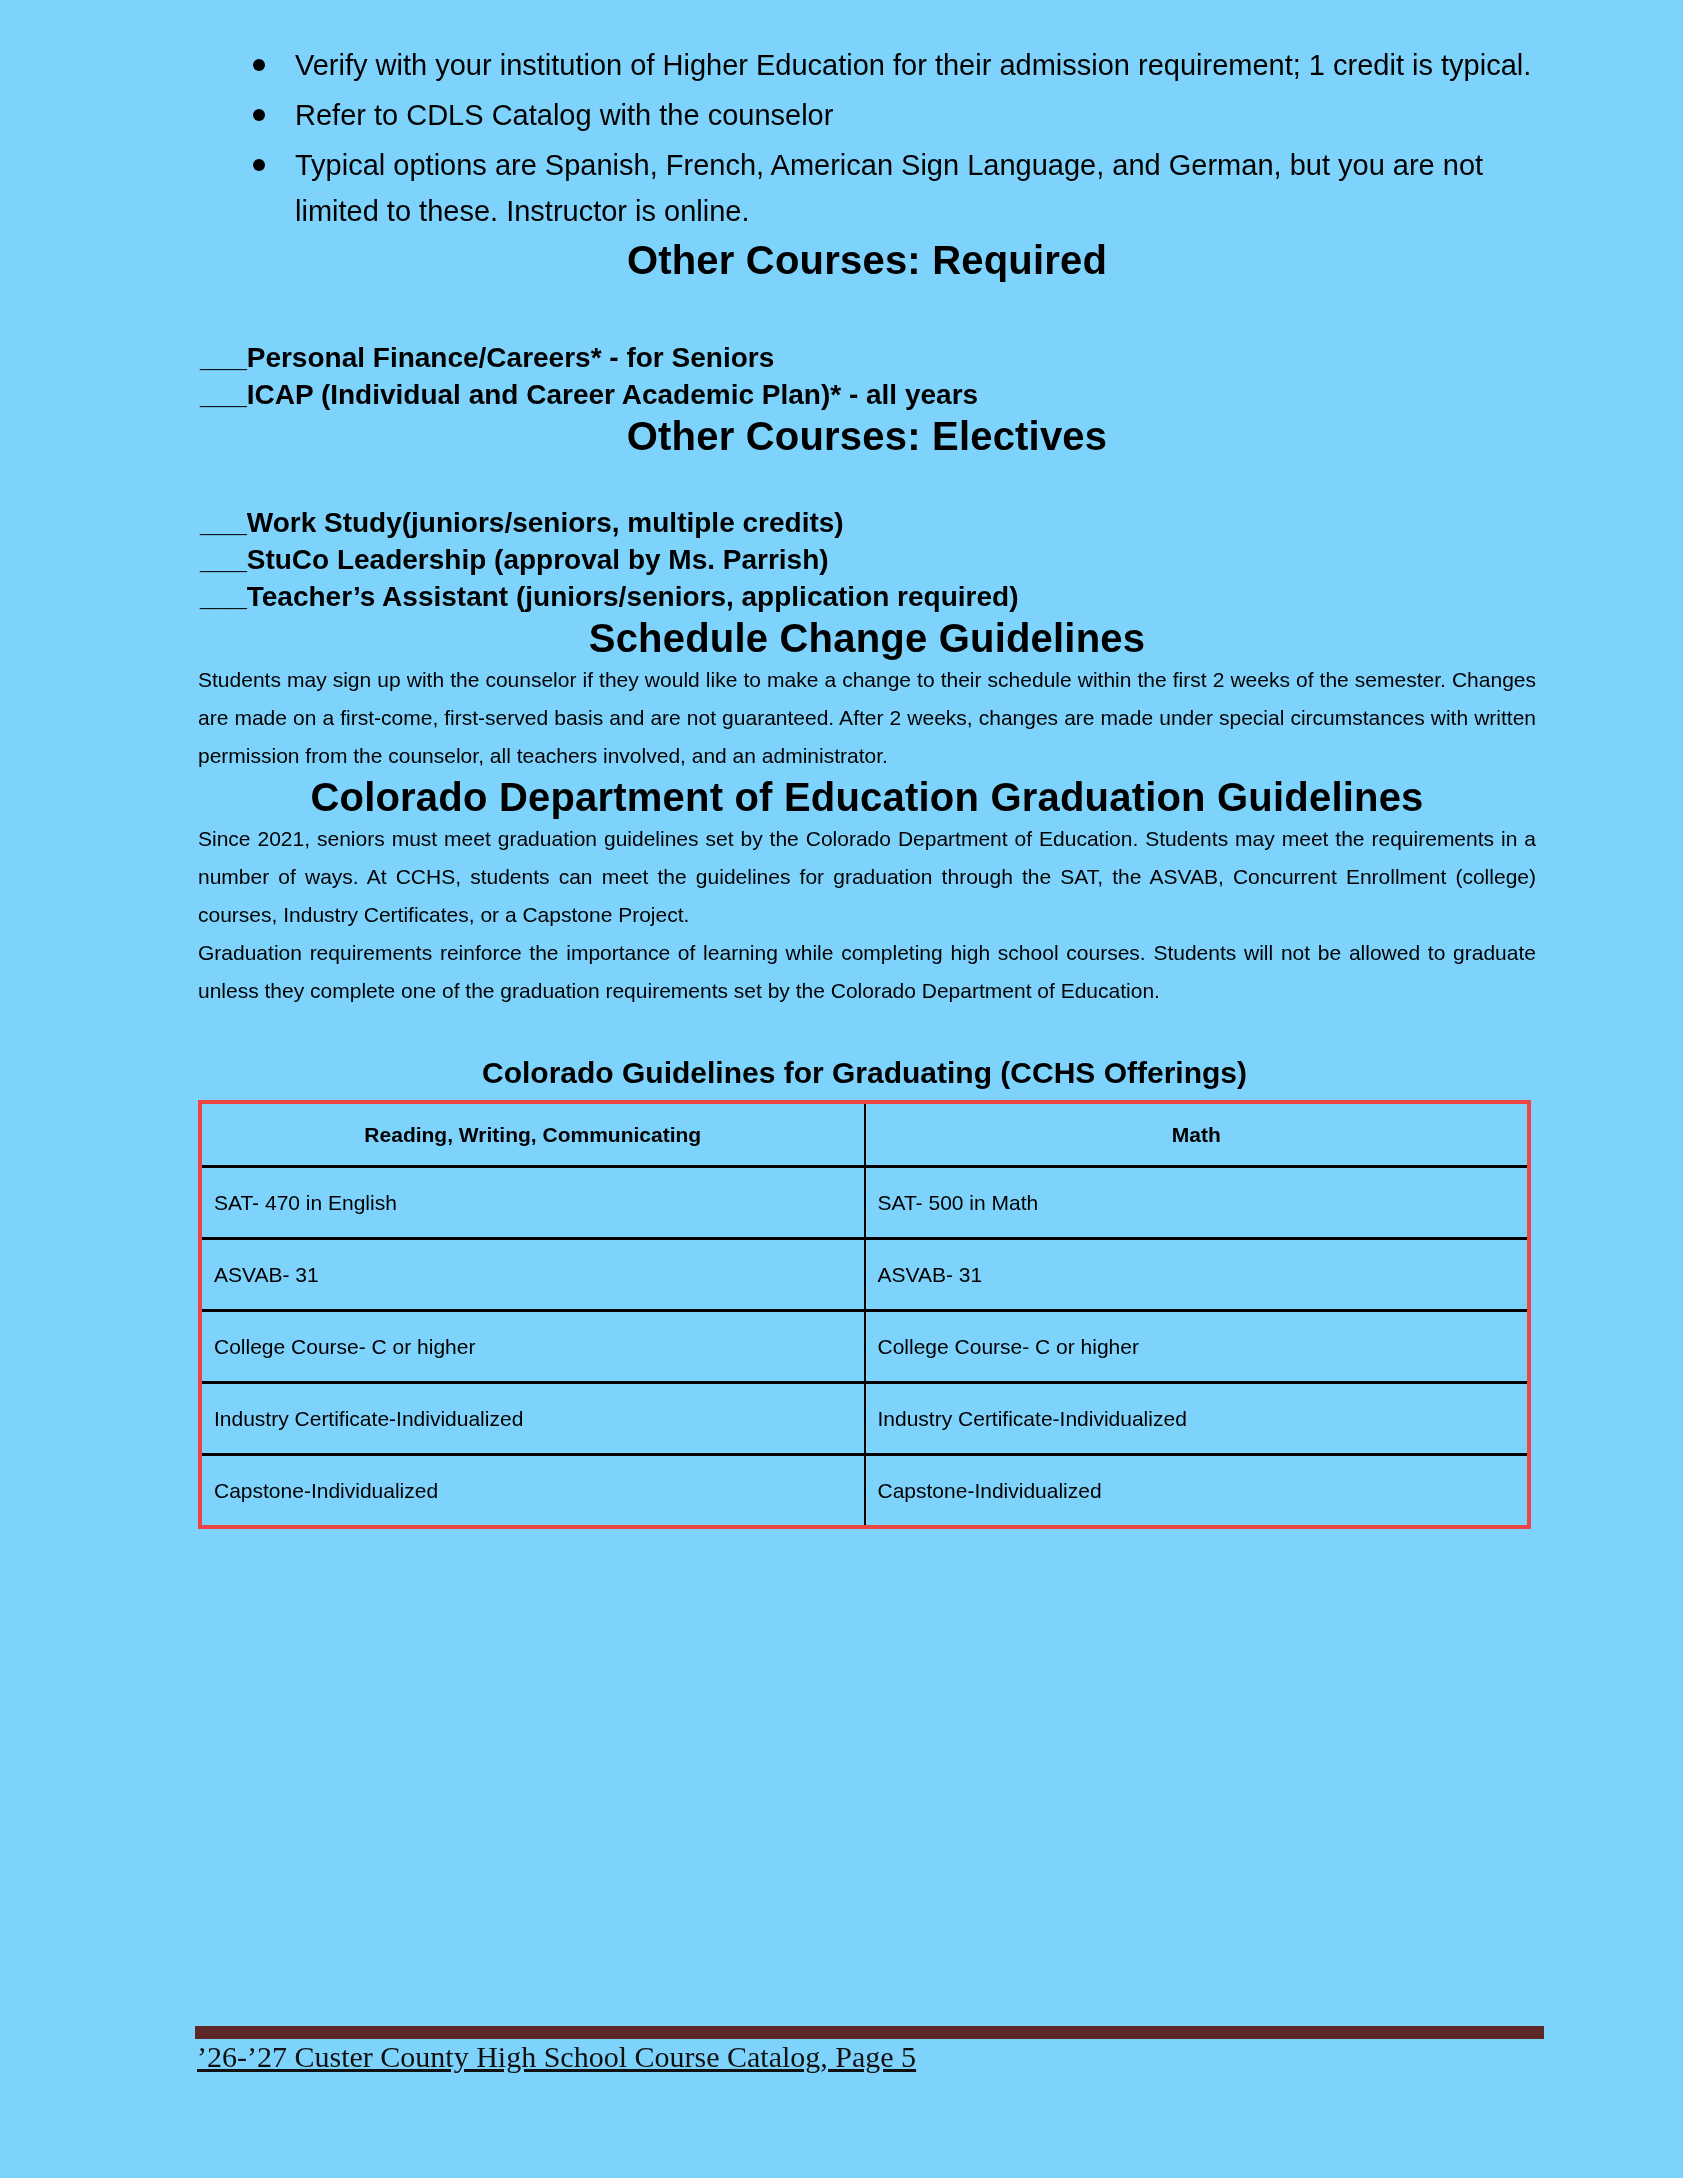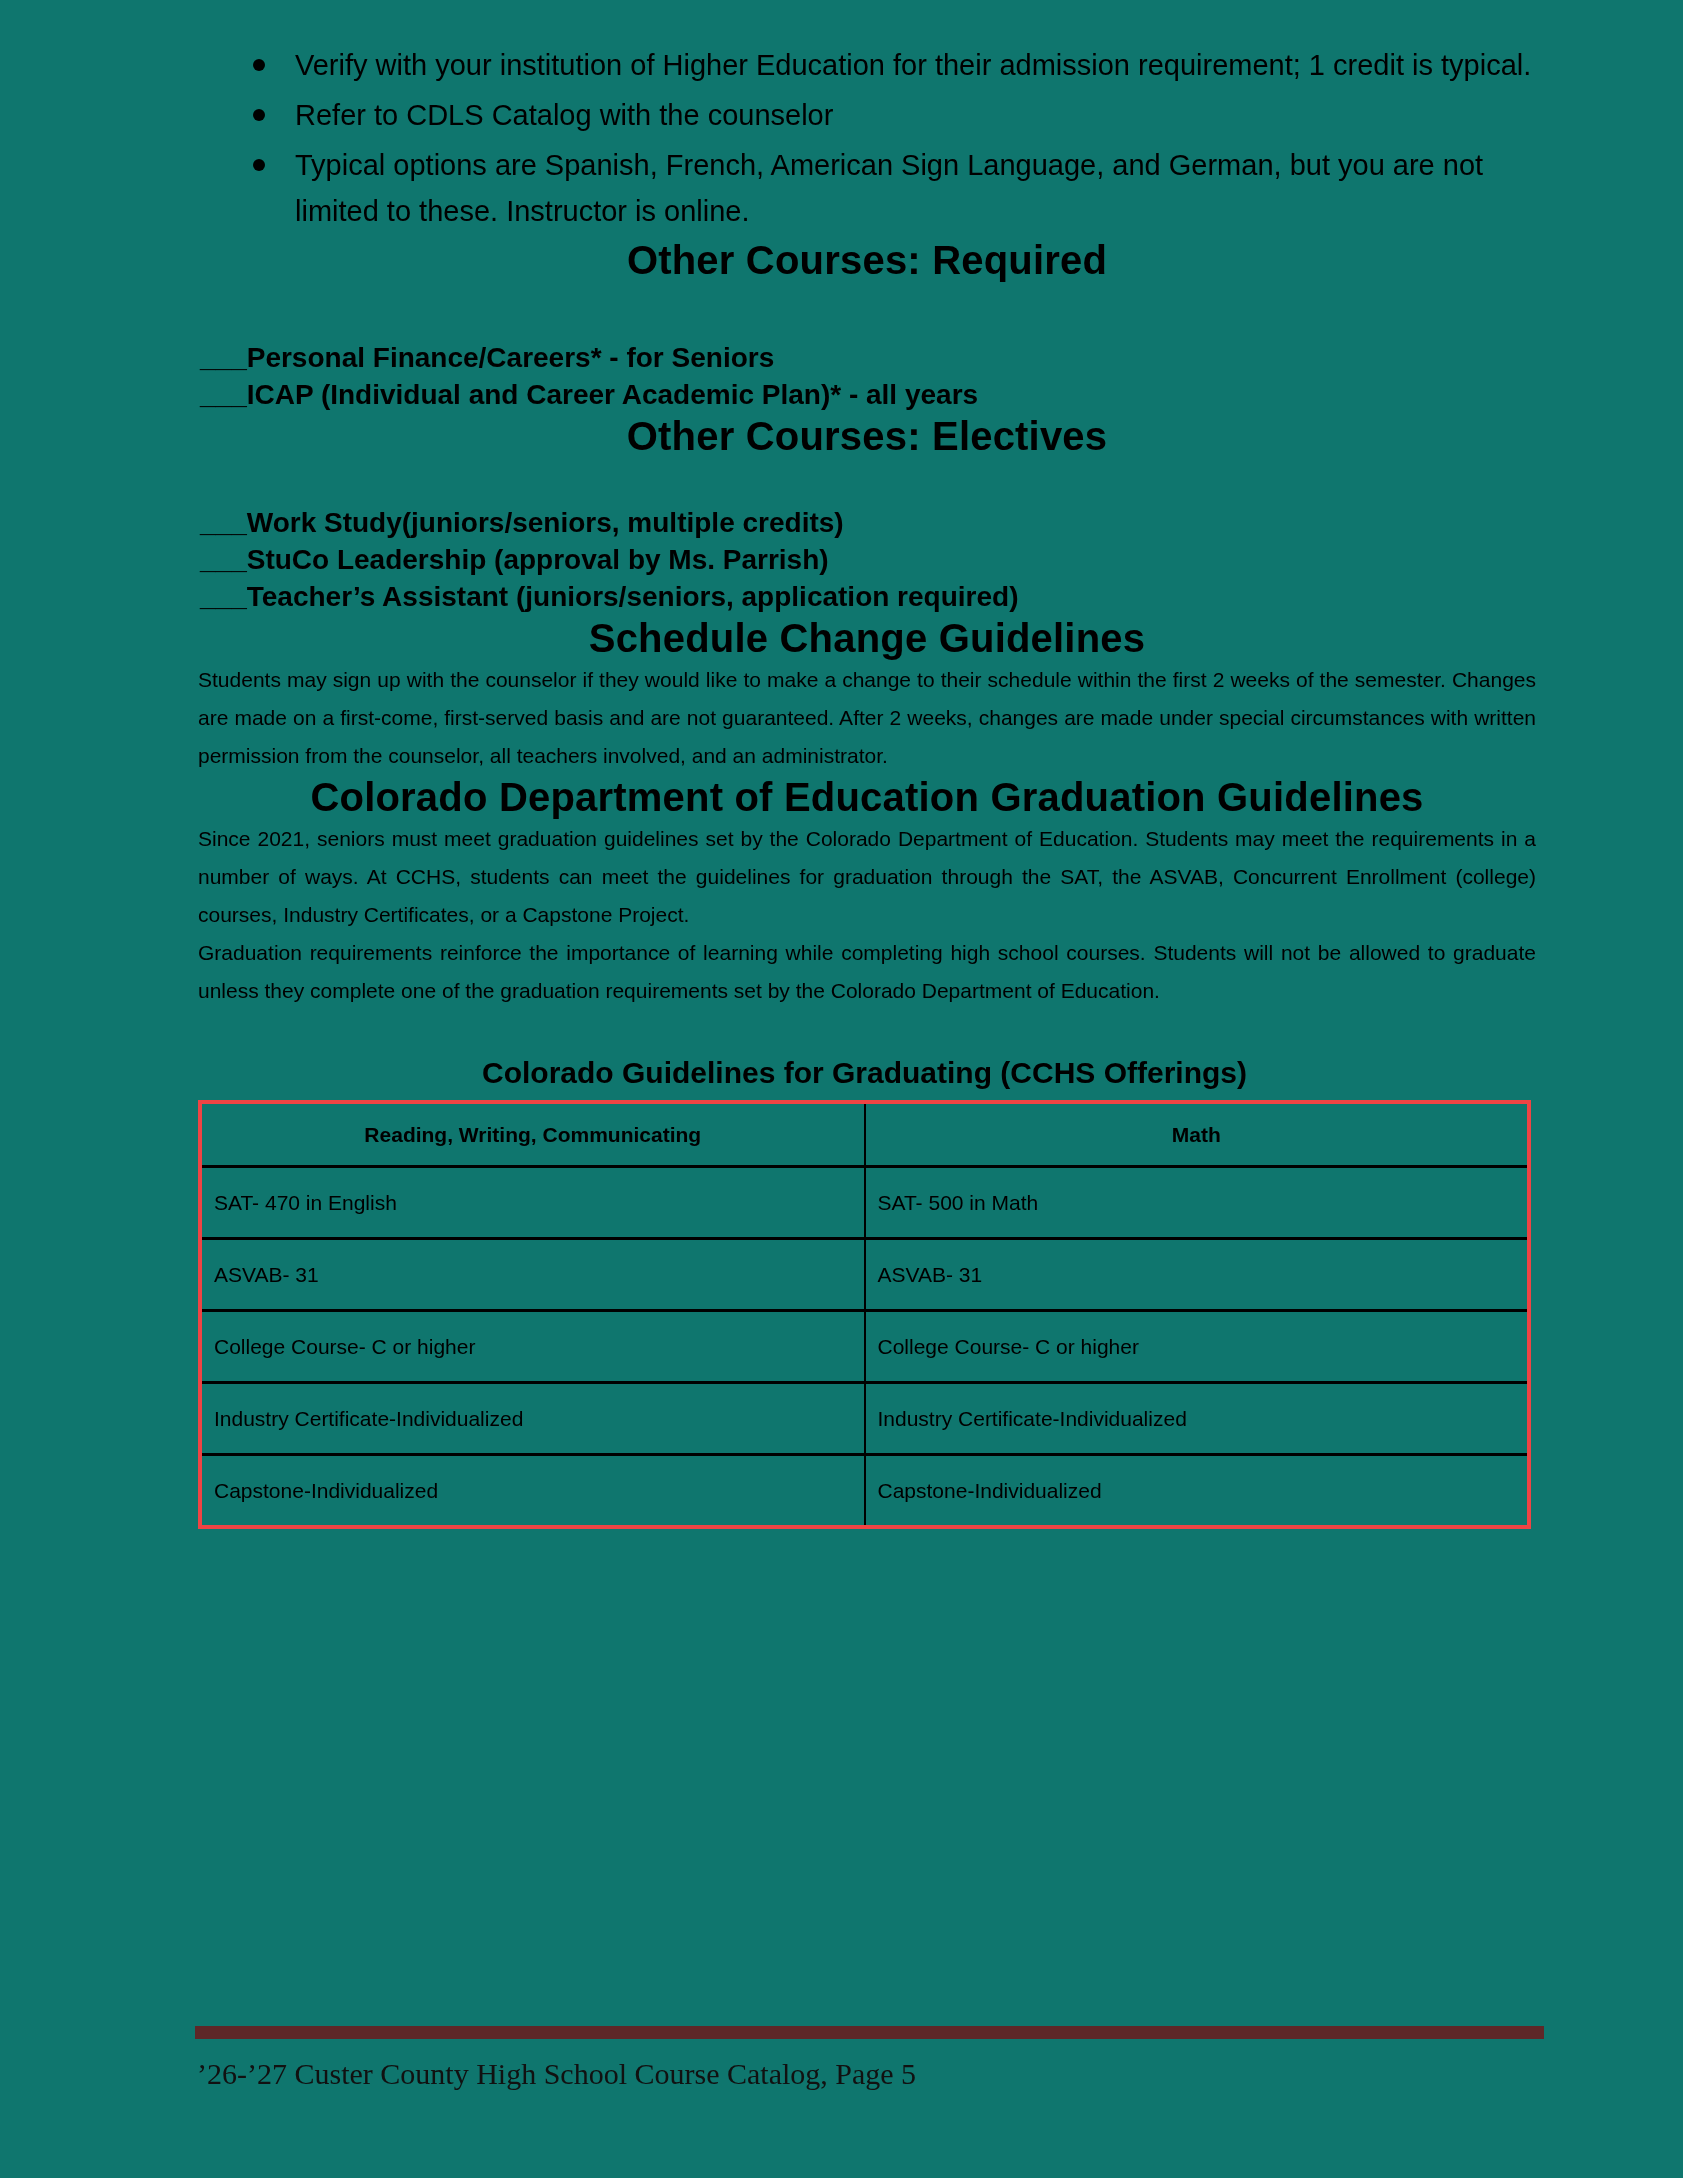--- a/index.html
+++ b/index.html
@@ -4,21 +4,21 @@
 <style>
   html, body {
     margin: 0;
     padding: 0;
     background: #ffffff;
   }
   .page {
     position: relative;
     width: 1683px;
     height: 2178px;
-    background: #0f766e;
+    background: #7dd3fc;
     color: #000000;
     font-family: "Liberation Sans", sans-serif;
     box-sizing: border-box;
     padding: 42px 147px 0 198px;
     overflow: hidden;
   }
 
   
   ul.bullets {
     list-style: none;
@@ -115,24 +115,25 @@
     position: absolute;
     left: 195px;
     top: 2026px;
     width: 1349px;
   }
   .footer .rule {
     height: 13px;
     width: 100%;
   }
   .footer .ftxt {
-    margin: 18px 0 0 2px;
+    margin: 1px 0 0 2px;
     font-family: "Liberation Serif", serif;
     font-size: 30px;
     color: #111111;
+    text-decoration: underline;
   }
 </style>
 </head>
 <body>
 
 <div class="page">
 
   <ul class="bullets">
     <li>
       <span class="dot"></span>

